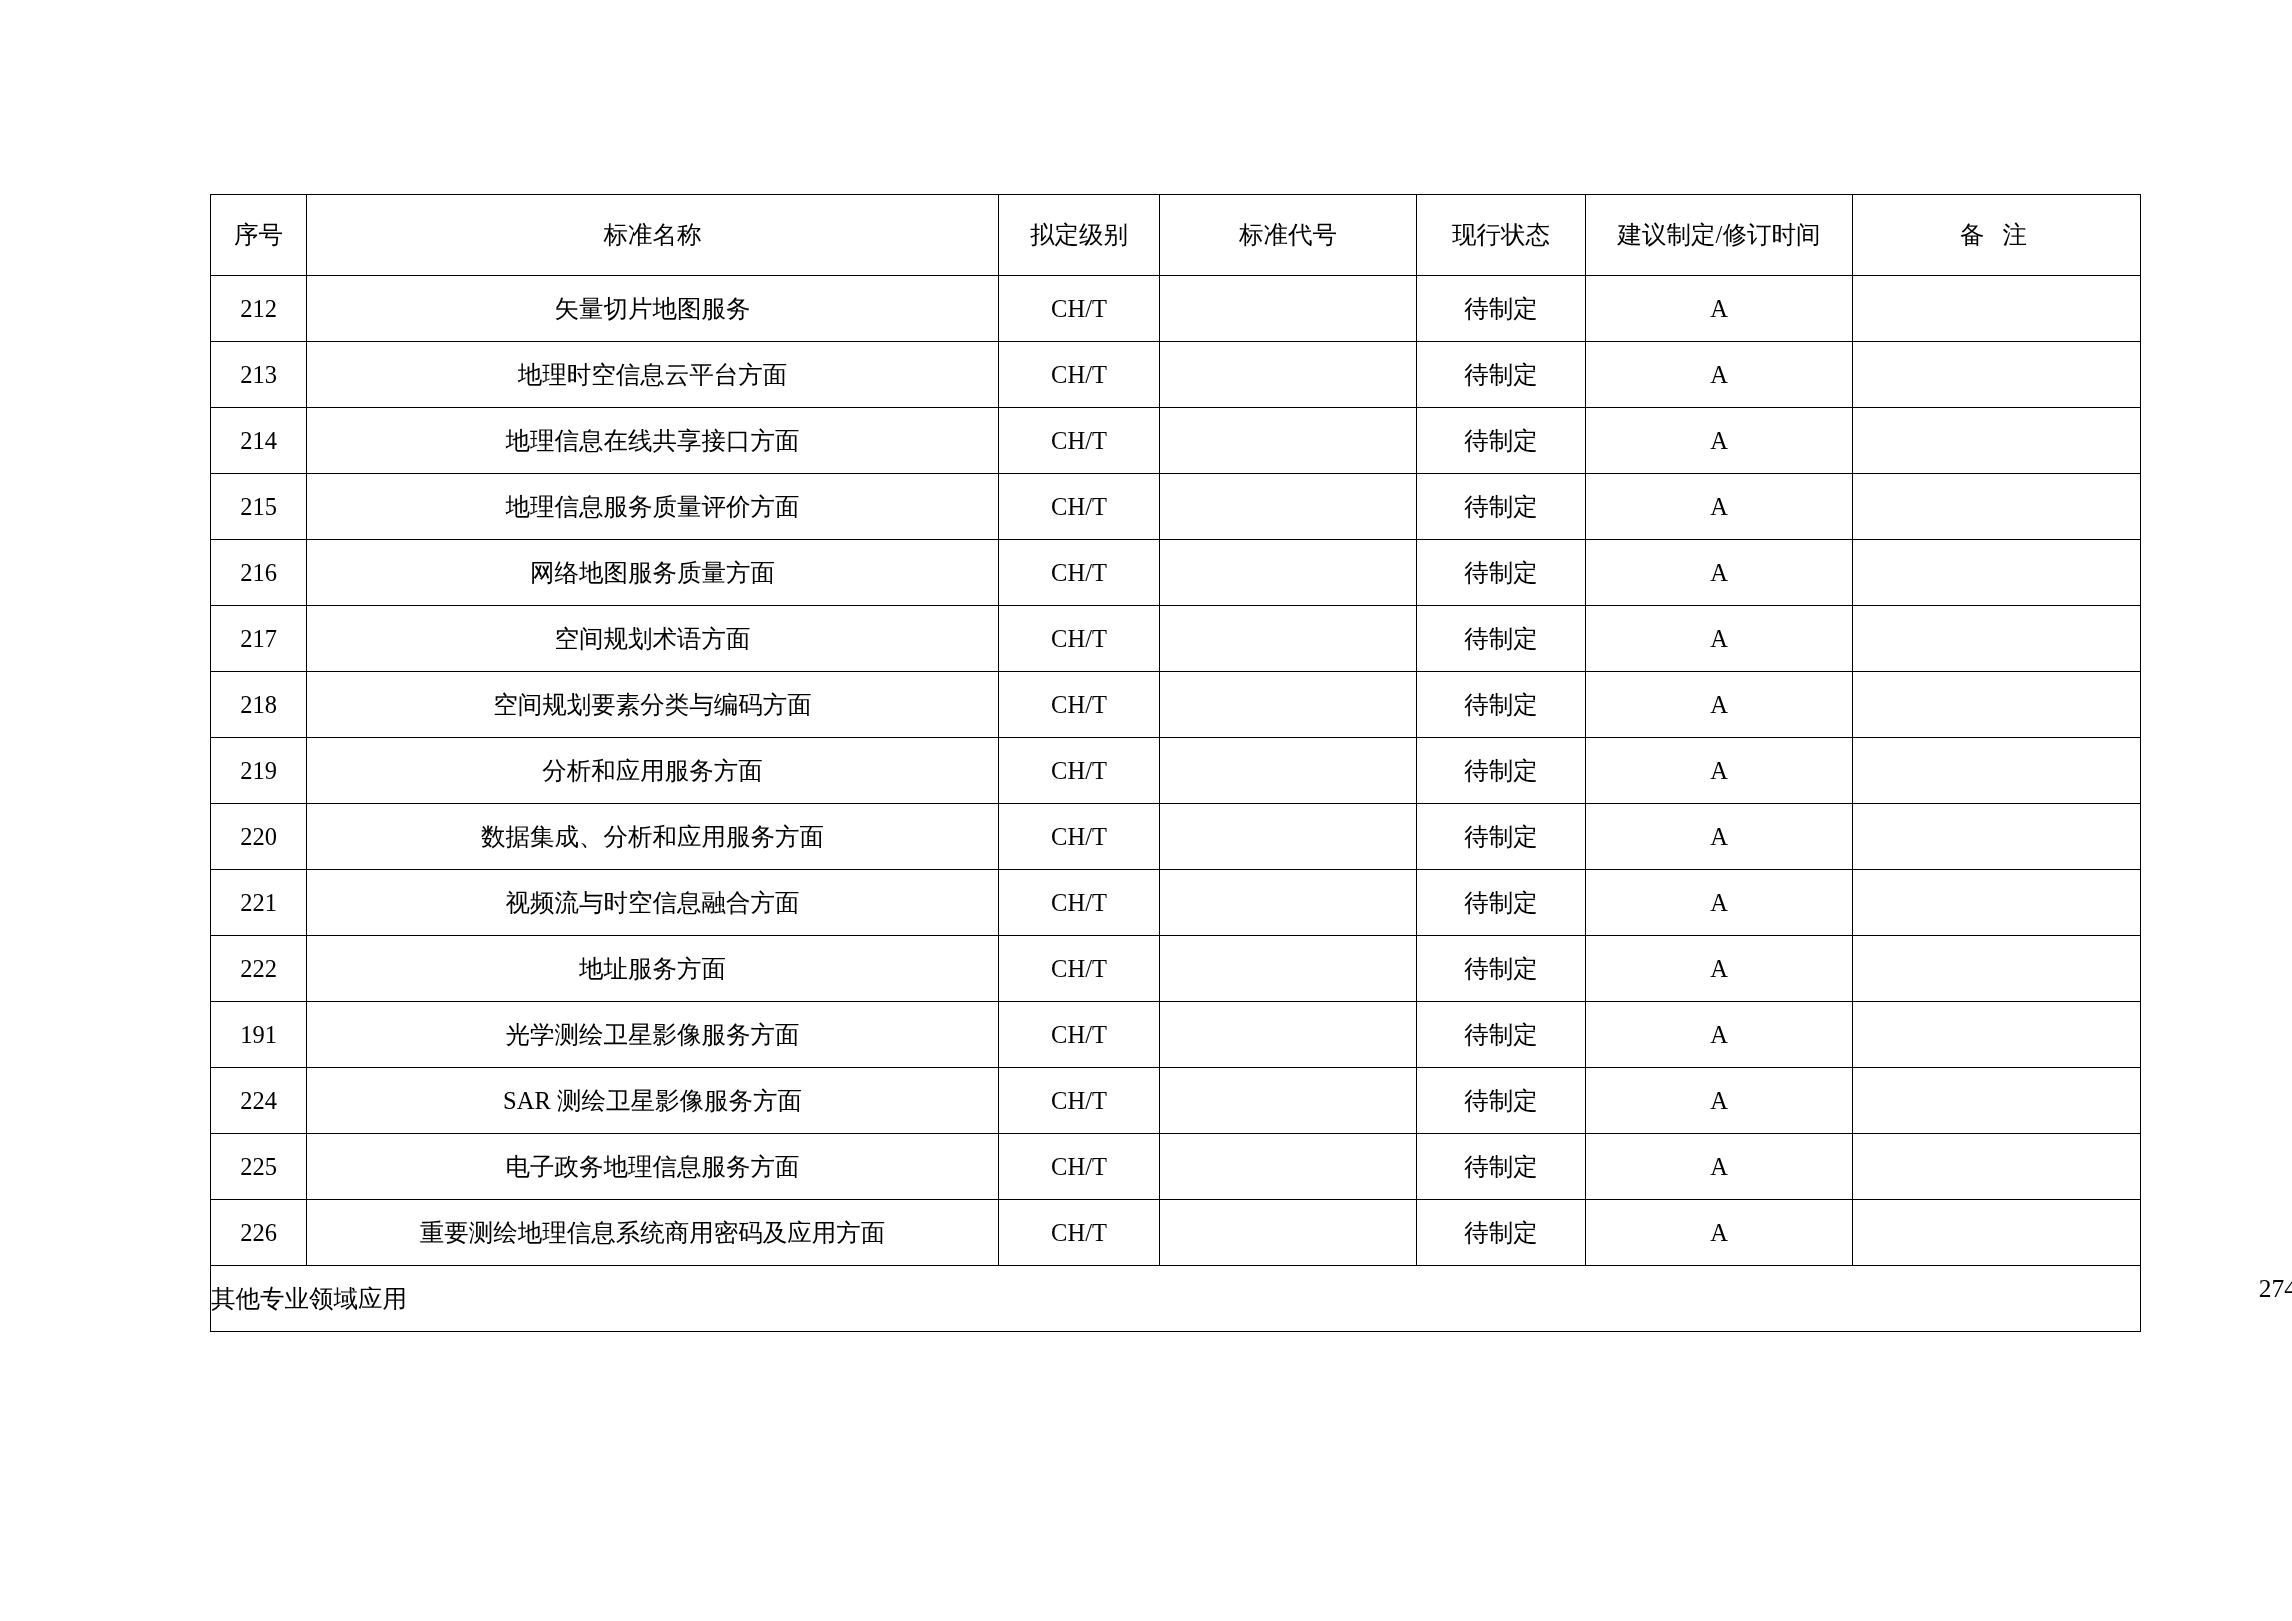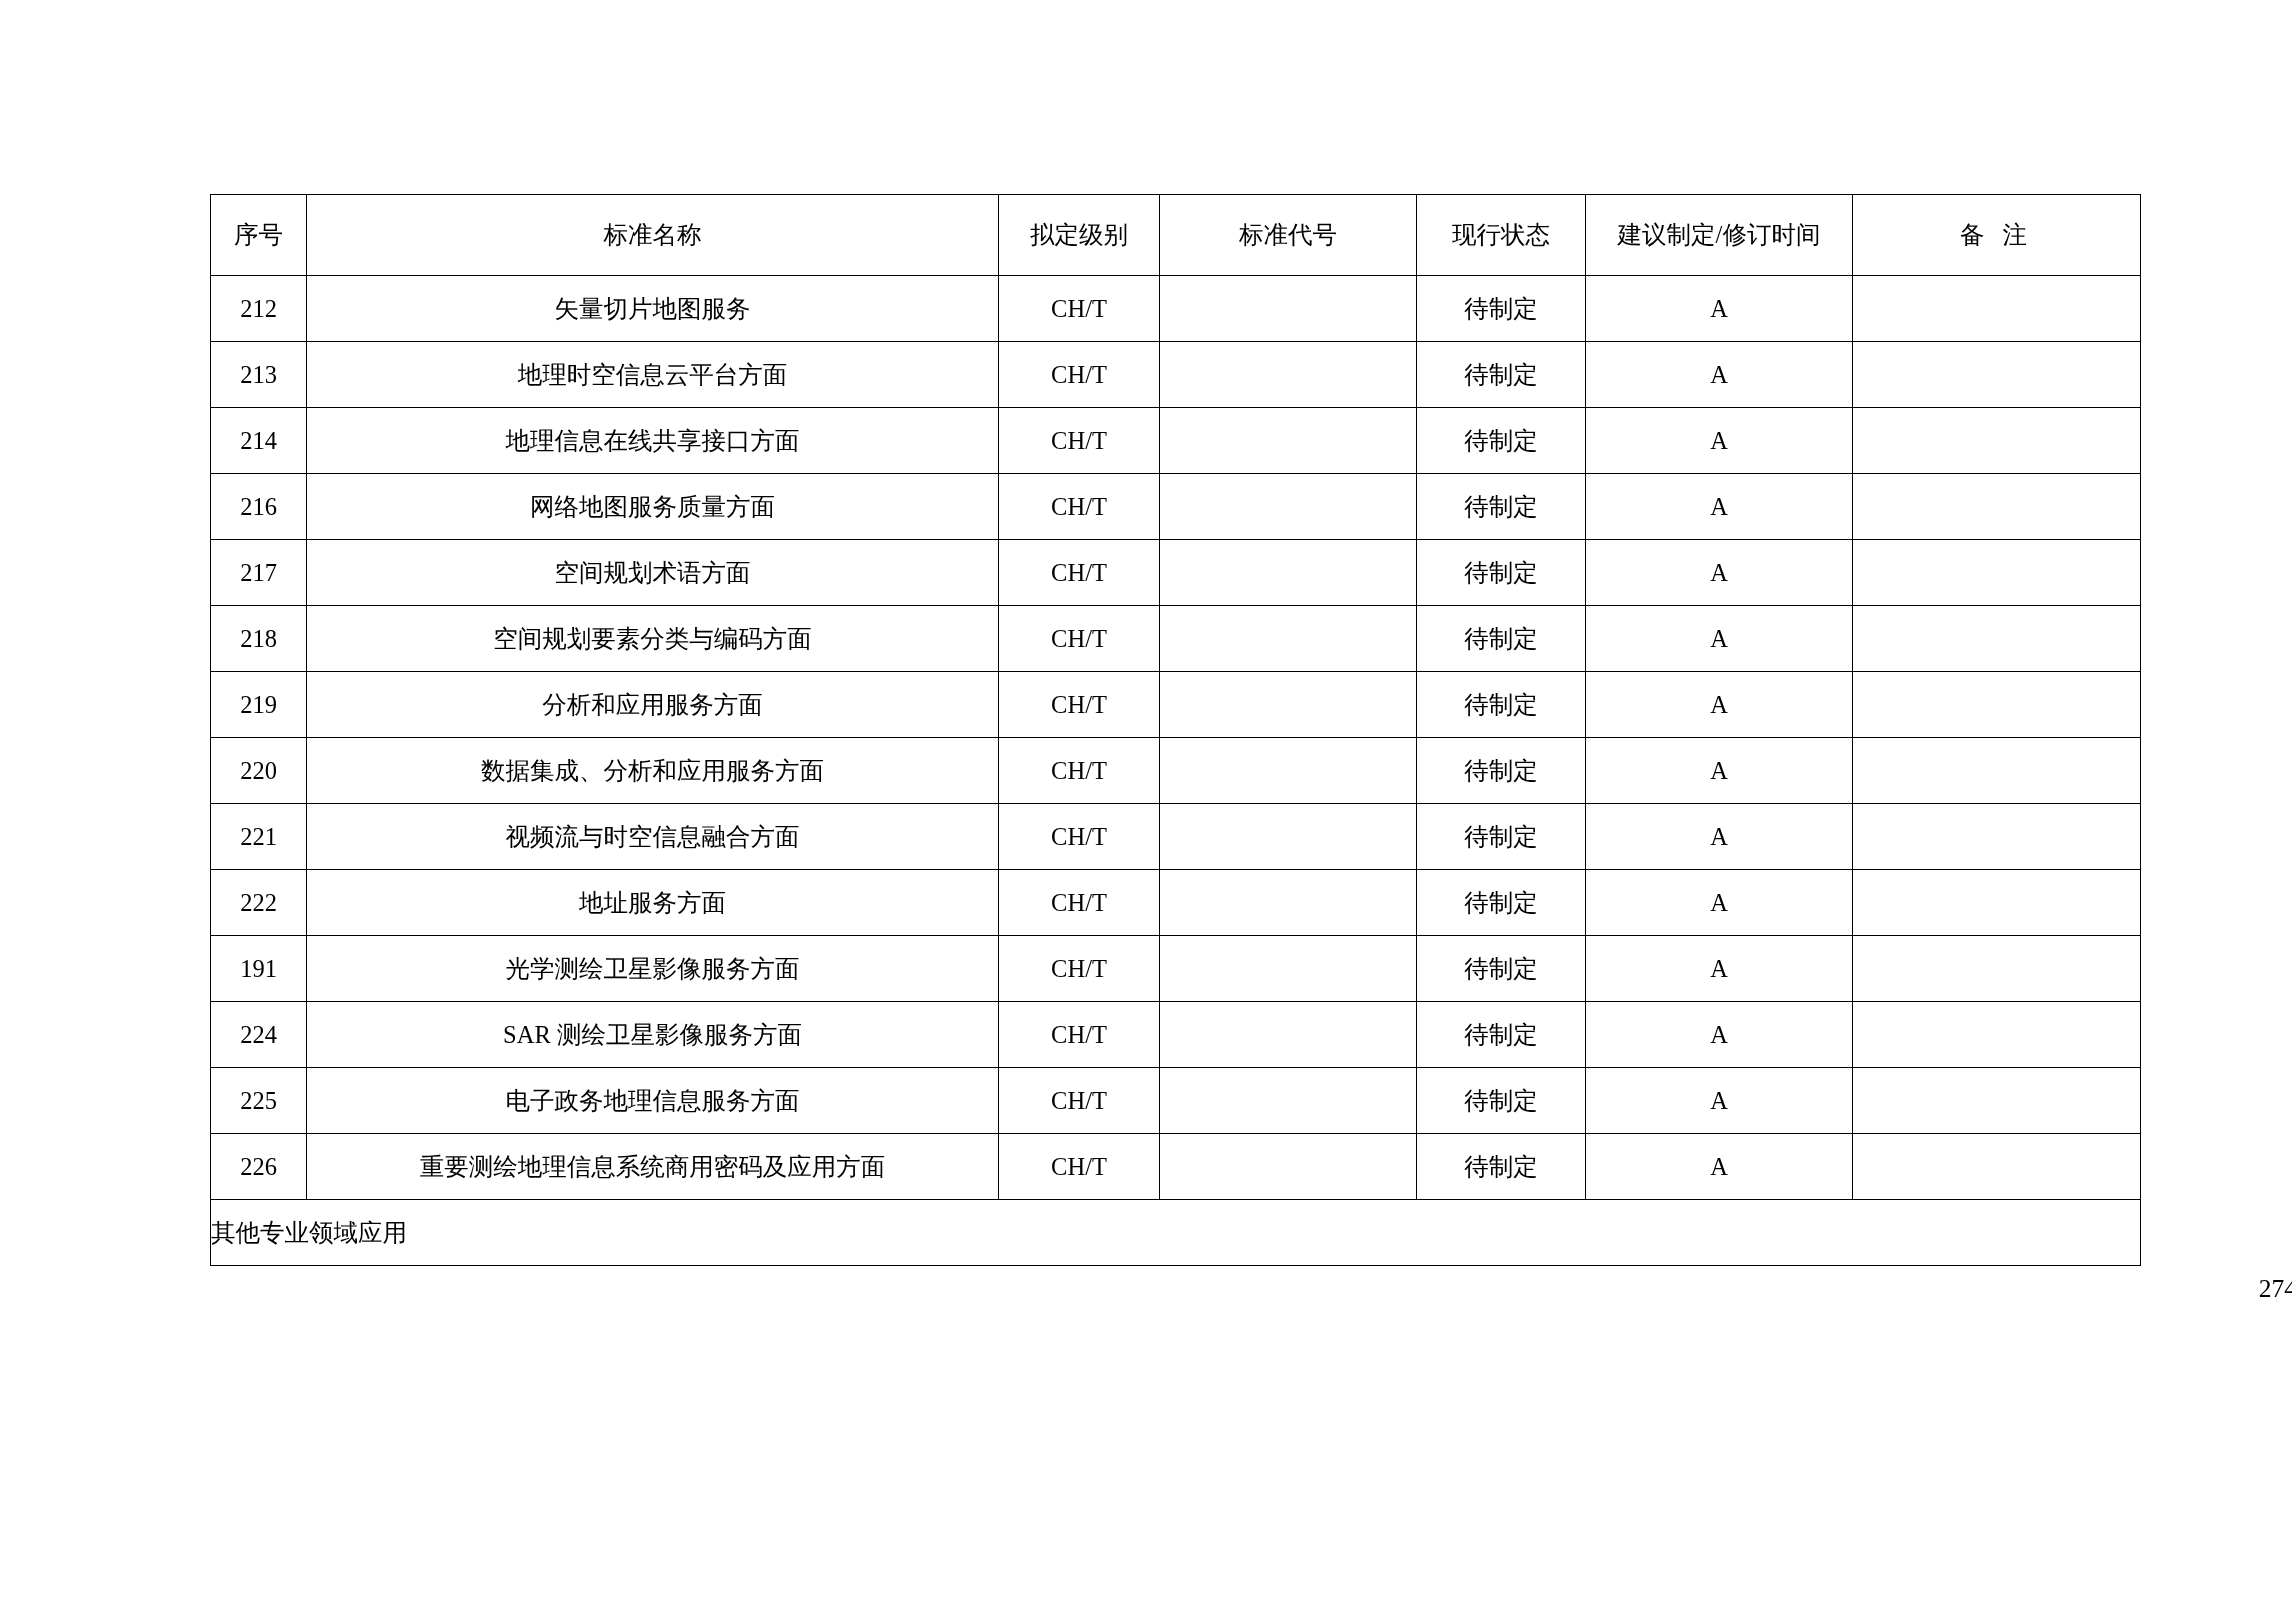--- a/index.html
+++ b/index.html
@@ -151,20 +151,29 @@
           <tr>
             <td class="cell-center">214</td>
             <td class="cell-left">地理信息在线共享接口方面</td>
             <td class="cell-center">CH/T</td>
             <td class="cell-center"></td>
             <td class="cell-center">待制定</td>
             <td class="cell-center">A</td>
             <td class="cell-center"></td>
           </tr>
           <tr>
+            <td class="cell-center">215</td>
+            <td class="cell-left">地理信息服务质量评价方面</td>
+            <td class="cell-center">CH/T</td>
+            <td class="cell-center"></td>
+            <td class="cell-center">待制定</td>
+            <td class="cell-center">A</td>
+            <td class="cell-center"></td>
+          </tr>
+          <tr>
             <td class="cell-center">216</td>
             <td class="cell-left">网络地图服务质量方面</td>
             <td class="cell-center">CH/T</td>
             <td class="cell-center"></td>
             <td class="cell-center">待制定</td>
             <td class="cell-center">A</td>
             <td class="cell-center"></td>
           </tr>
           <tr>
             <td class="cell-center">217</td>

